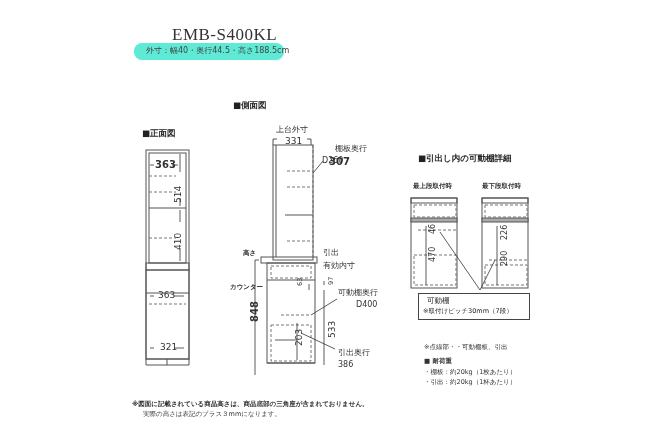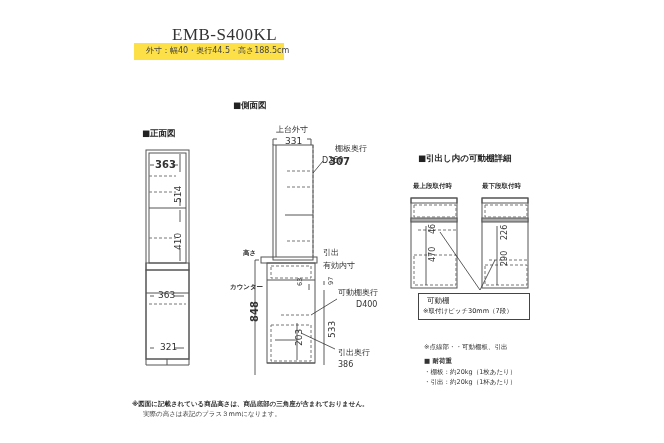--- a/index.html
+++ b/index.html
@@ -1,20 +1,20 @@
 <!DOCTYPE html>
 <html><head>
 <meta charset="utf-8">
 <style>
   html, body { margin:0; padding:0; background:#ffffff; }
   body { width:664px; height:443px; position:relative; overflow:hidden;
          font-family:"DejaVu Sans", sans-serif; color:#222; }
   .abs { position:absolute; }
   .title { left:137px; top:25px; font-family:"Liberation Serif", serif; font-size:17px; letter-spacing:0.5px; color:#333;margin-left:35px; }
-  .spec-bar { left:134px; top:43px; width:150px; height:17px; background:#fde047; }
+  .spec-bar { left:134px; top:43px; width:150px; height:17px; background:#5eead4;border-radius:8px; }
   .spec-text { left:12px; top:2px; font-size:8px; color:#444; white-space:nowrap; }
   .sec-label { font-size:8.5px; font-weight:bold; color:#222; white-space:nowrap; }
   .small { font-size:8px; color:#333; white-space:nowrap; }
   .tiny { font-size:6.5px; color:#333; white-space:nowrap; }
   .note-box { left:418px; top:293px; width:110px; height:25px; border:1px solid #444; background:#fff; }
   .note-box .l1 { position:absolute; left:8px; top:2px; font-size:7.5px; font-weight:normal; }
   .note-box .l2 { position:absolute; left:4px; top:13px; font-size:6.5px; font-weight:normal; }
 </style>
 </head>
 <body>

